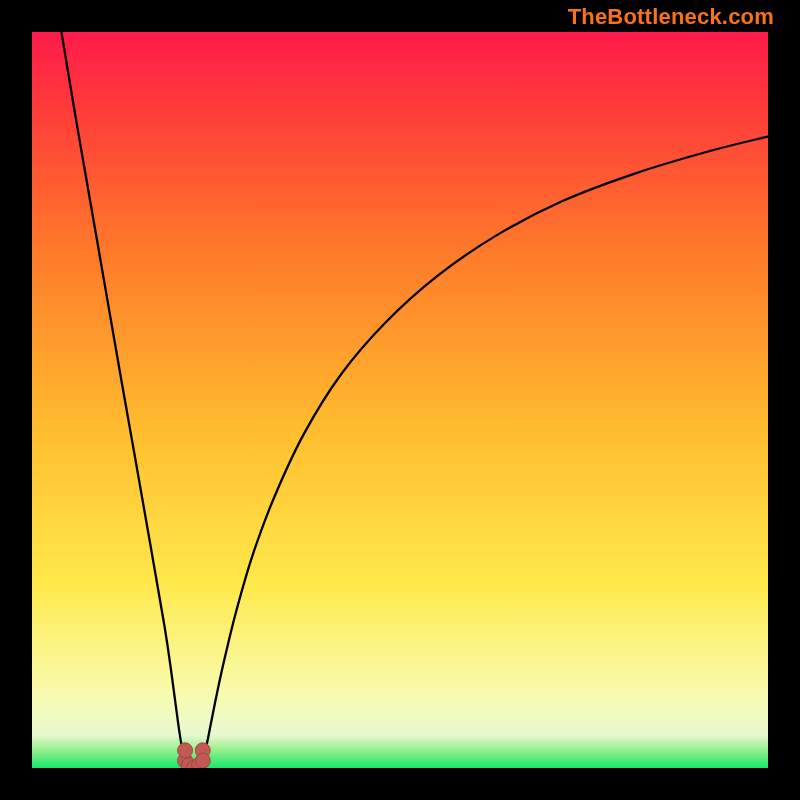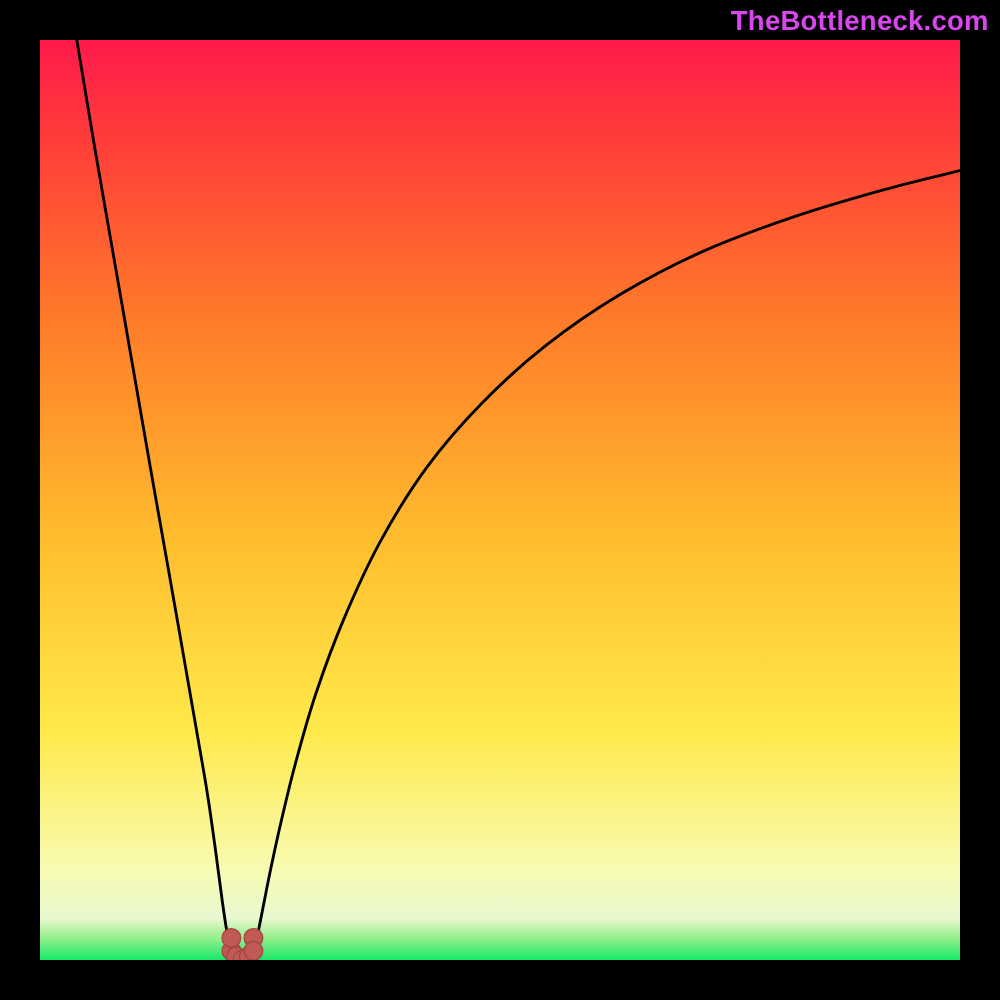--- a/index.html
+++ b/index.html
@@ -13,24 +13,24 @@
   }
   .stage {
     position: relative;
     width: 800px;
     height: 800px;
     background: #000;
   }
   .watermark {
     position: absolute;
     top: 4px;
-    right: 9px;
+    right: 26px;
     font-size: 22px;
     font-weight: 600;
-    color: #d946ef;
+    color: #f97316;
     letter-spacing: 0.2px;
     user-select: none;
     margin-left: 39px;
   }
   .plot-frame {
     position: absolute;
     left: 32px;
     top: 32px;
     width: 736px;
     height: 736px;

